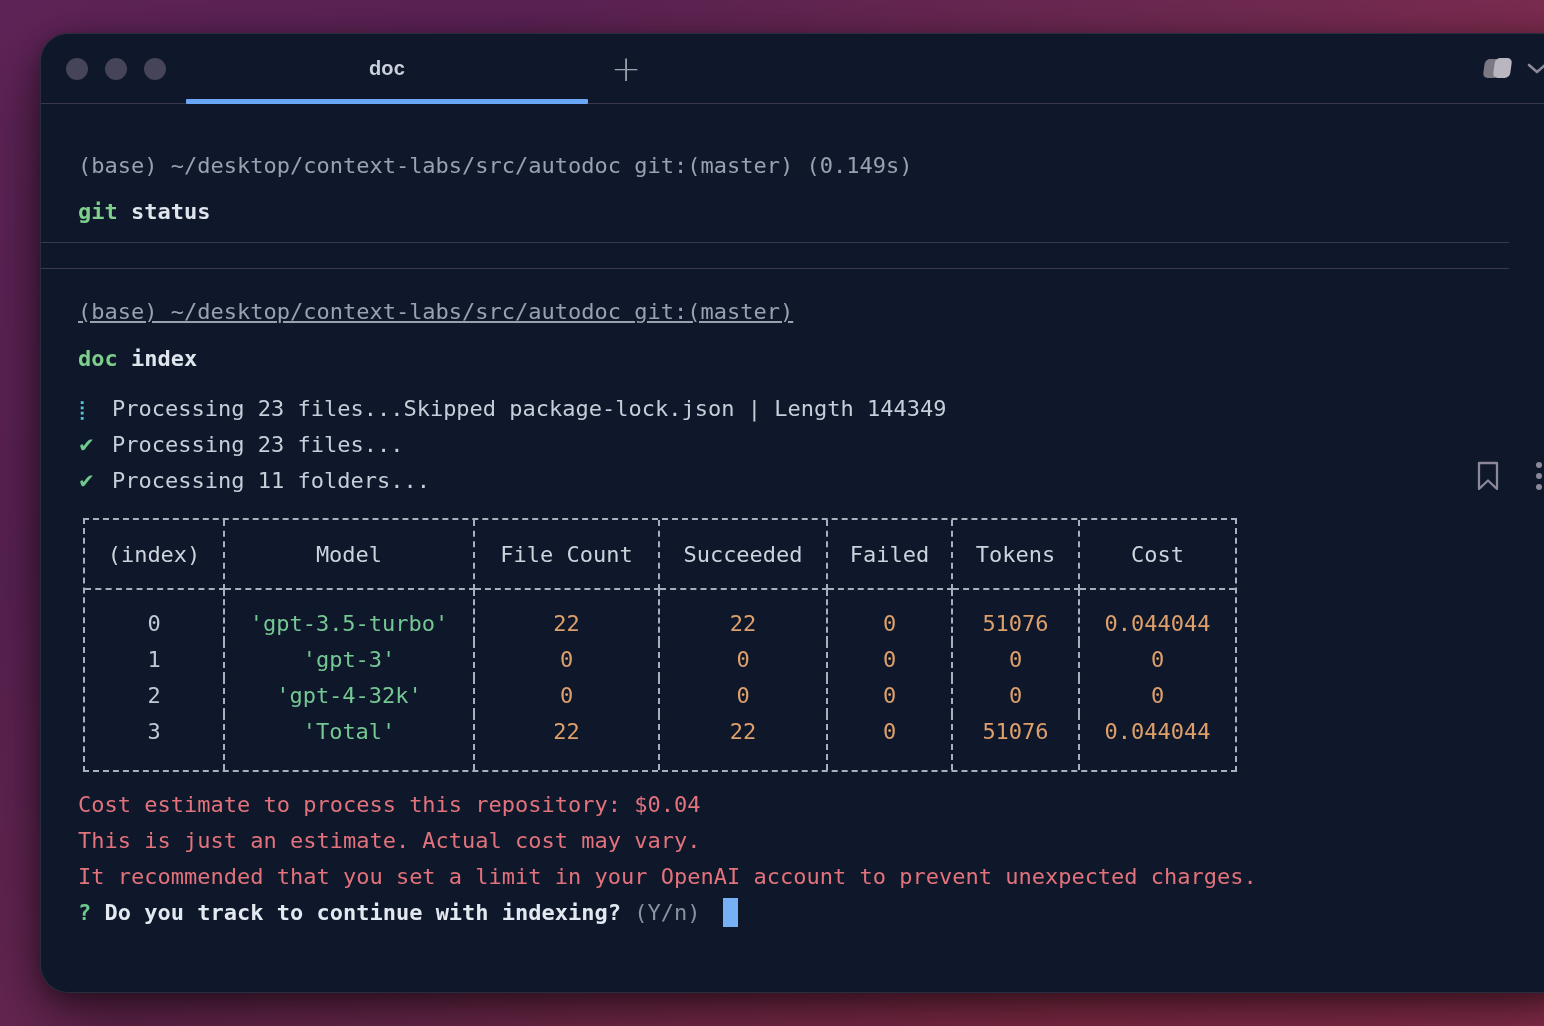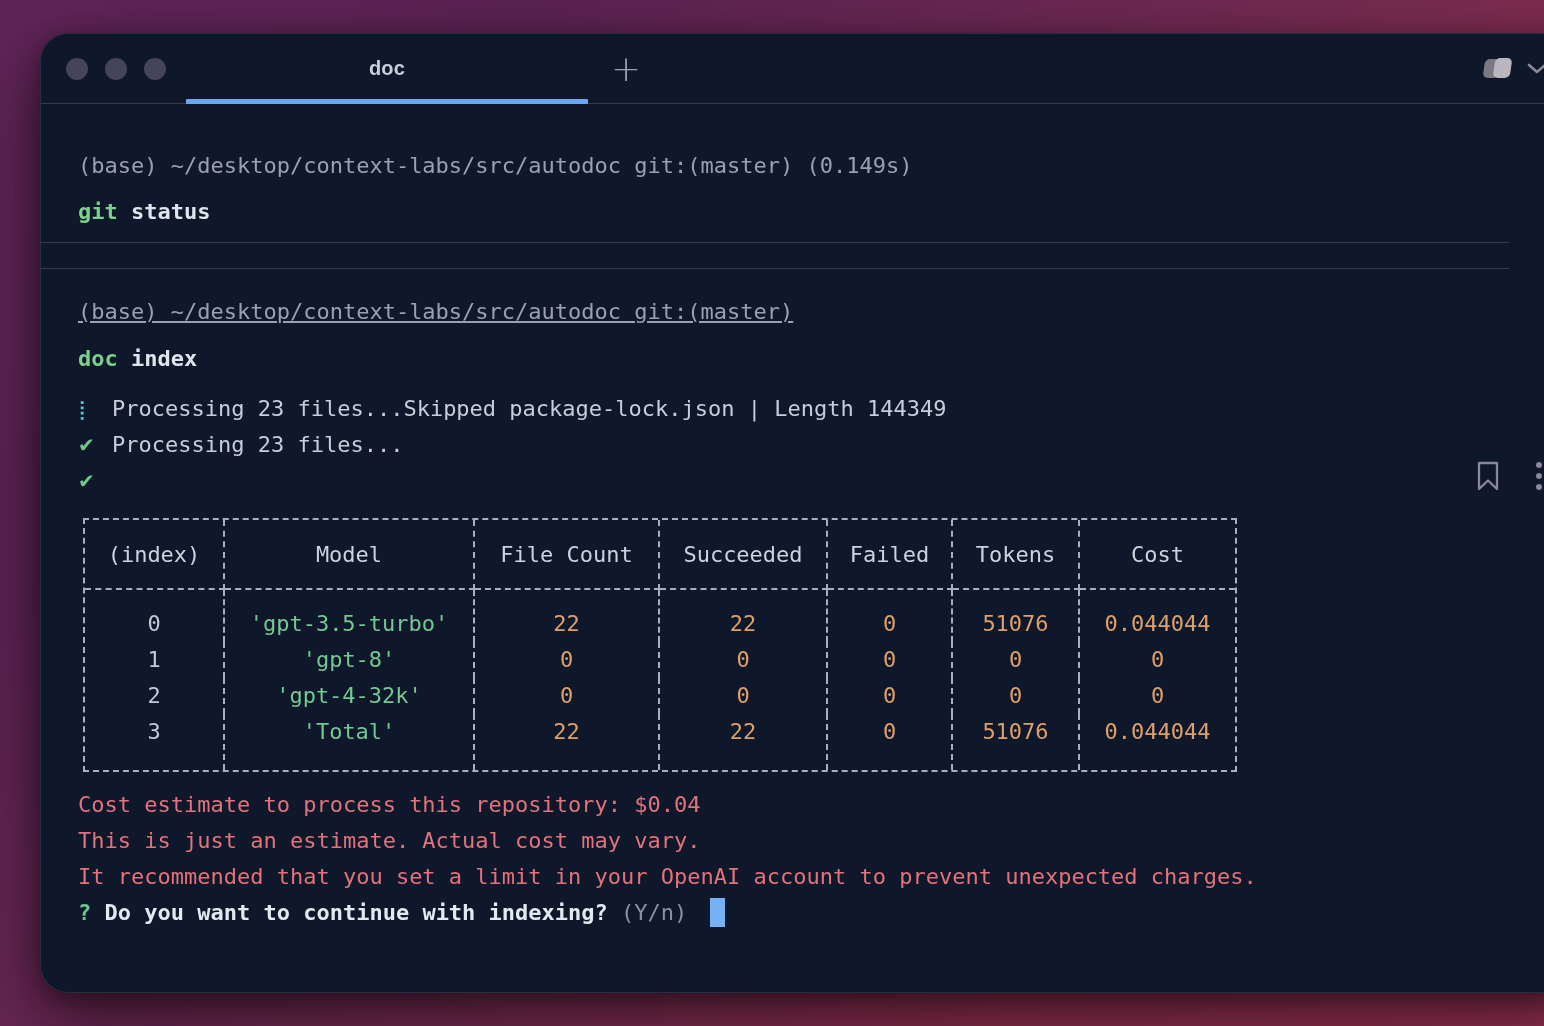--- a/index.html
+++ b/index.html
@@ -166,21 +166,21 @@
           <circle cx="4" cy="5" r="3" fill="#8b8998"></circle>
           <circle cx="4" cy="16" r="3" fill="#8b8998"></circle>
           <circle cx="4" cy="27" r="3" fill="#8b8998"></circle>
         </svg>
       </span>
     </div>
     <div class="line cmd-line mt-11"><span class="cmd-keyword">doc</span><span> </span><span>index</span></div>
 
     <div class="line progress-line mt-14"><span class="progress-icon spinner-glyph">⡇</span><span>Processing 23 files...Skipped package-lock.json | Length 144349</span></div>
     <div class="line progress-line"><span class="progress-icon check-glyph">✔</span><span>Processing 23 files...</span></div>
-    <div class="line progress-line"><span class="progress-icon check-glyph">✔</span></div>
+    <div class="line progress-line"><span class="progress-icon check-glyph">✔</span><span>Processing 11 folders...</span></div>
 
     <table class="cost-table">
       <colgroup>
         <col style="width:140px">
           <col style="width:250px">
           <col style="width:185px">
           <col style="width:168px">
           <col style="width:125px">
           <col style="width:127px">
           <col style="width:155px">
@@ -201,21 +201,21 @@
           <td class="col-index">0</td>
           <td class="col-model">'gpt-3.5-turbo'</td>
           <td class="col-num">22</td>
           <td class="col-num">22</td>
           <td class="col-num">0</td>
           <td class="col-num">51076</td>
           <td class="col-num">0.044044</td>
         </tr>
         <tr>
           <td class="col-index">1</td>
-          <td class="col-model">'gpt-8'</td>
+          <td class="col-model">'gpt-3'</td>
           <td class="col-num">0</td>
           <td class="col-num">0</td>
           <td class="col-num">0</td>
           <td class="col-num">0</td>
           <td class="col-num">0</td>
         </tr>
         <tr>
           <td class="col-index">2</td>
           <td class="col-model">'gpt-4-32k'</td>
           <td class="col-num">0</td>
@@ -235,18 +235,18 @@
         </tr>
       </tbody>
     </table>
 
     <div class="warnings">
       <div class="line warning-line">Cost estimate to process this repository: $0.04</div>
       <div class="line warning-line">This is just an estimate. Actual cost may vary.</div>
       <div class="line warning-line">It recommended that you set a limit in your OpenAI account to prevent unexpected charges.</div>
     </div>
 
-    <div class="line question-line"><span class="q-mark">?</span><span class="q-text"> <span>Do you want to continue with indexing?</span></span><span> (Y/n) </span><span class="cursor-block"></span></div>
+    <div class="line question-line"><span class="q-mark">?</span><span class="q-text"> <span>Do you track to continue with indexing?</span></span><span> (Y/n) </span><span class="cursor-block"></span></div>
 
   </div>
 
   <div class="scrollbar-thumb"></div>
 </div>
 
 </body></html>

